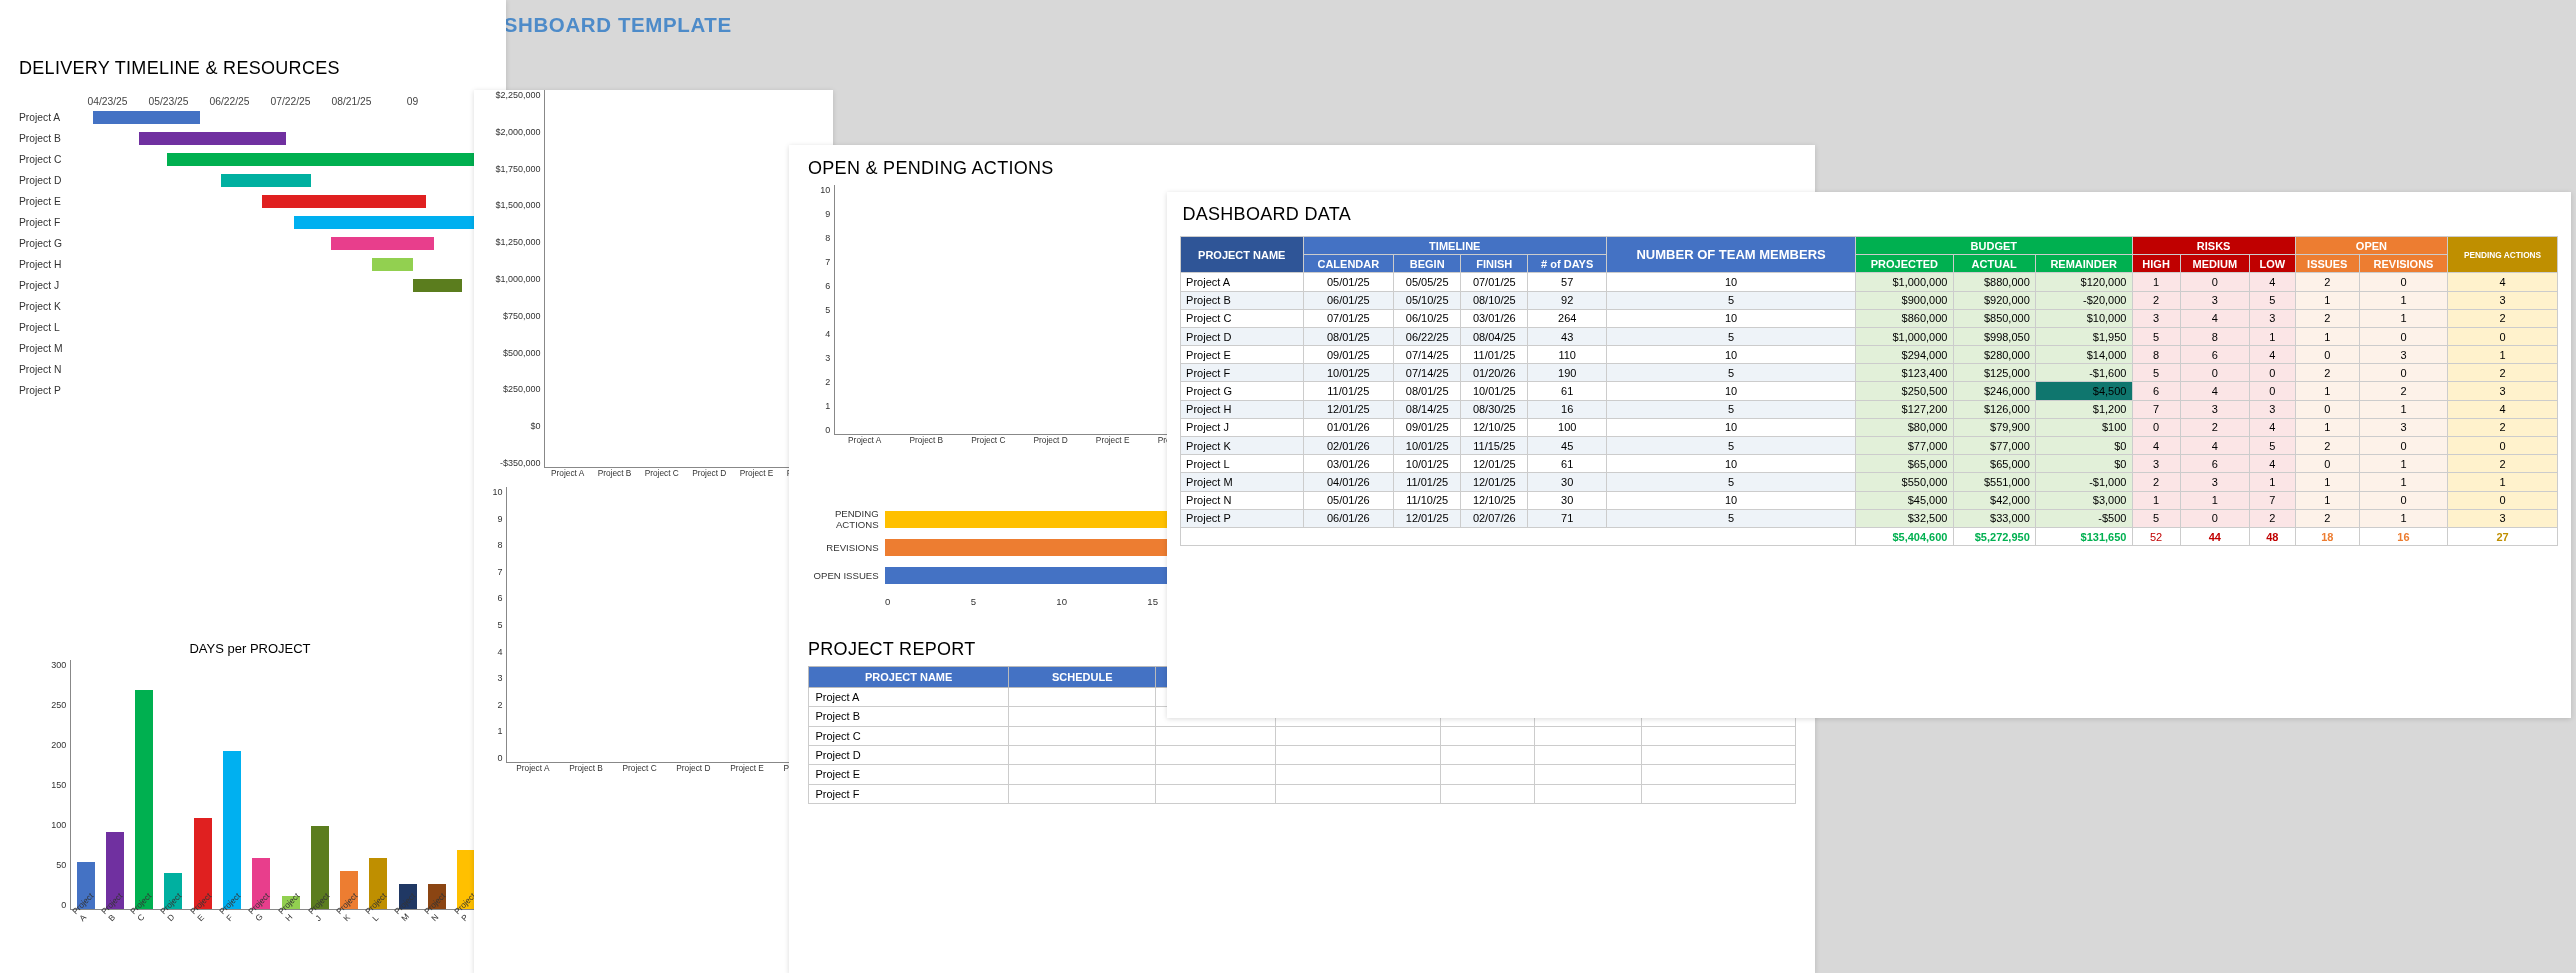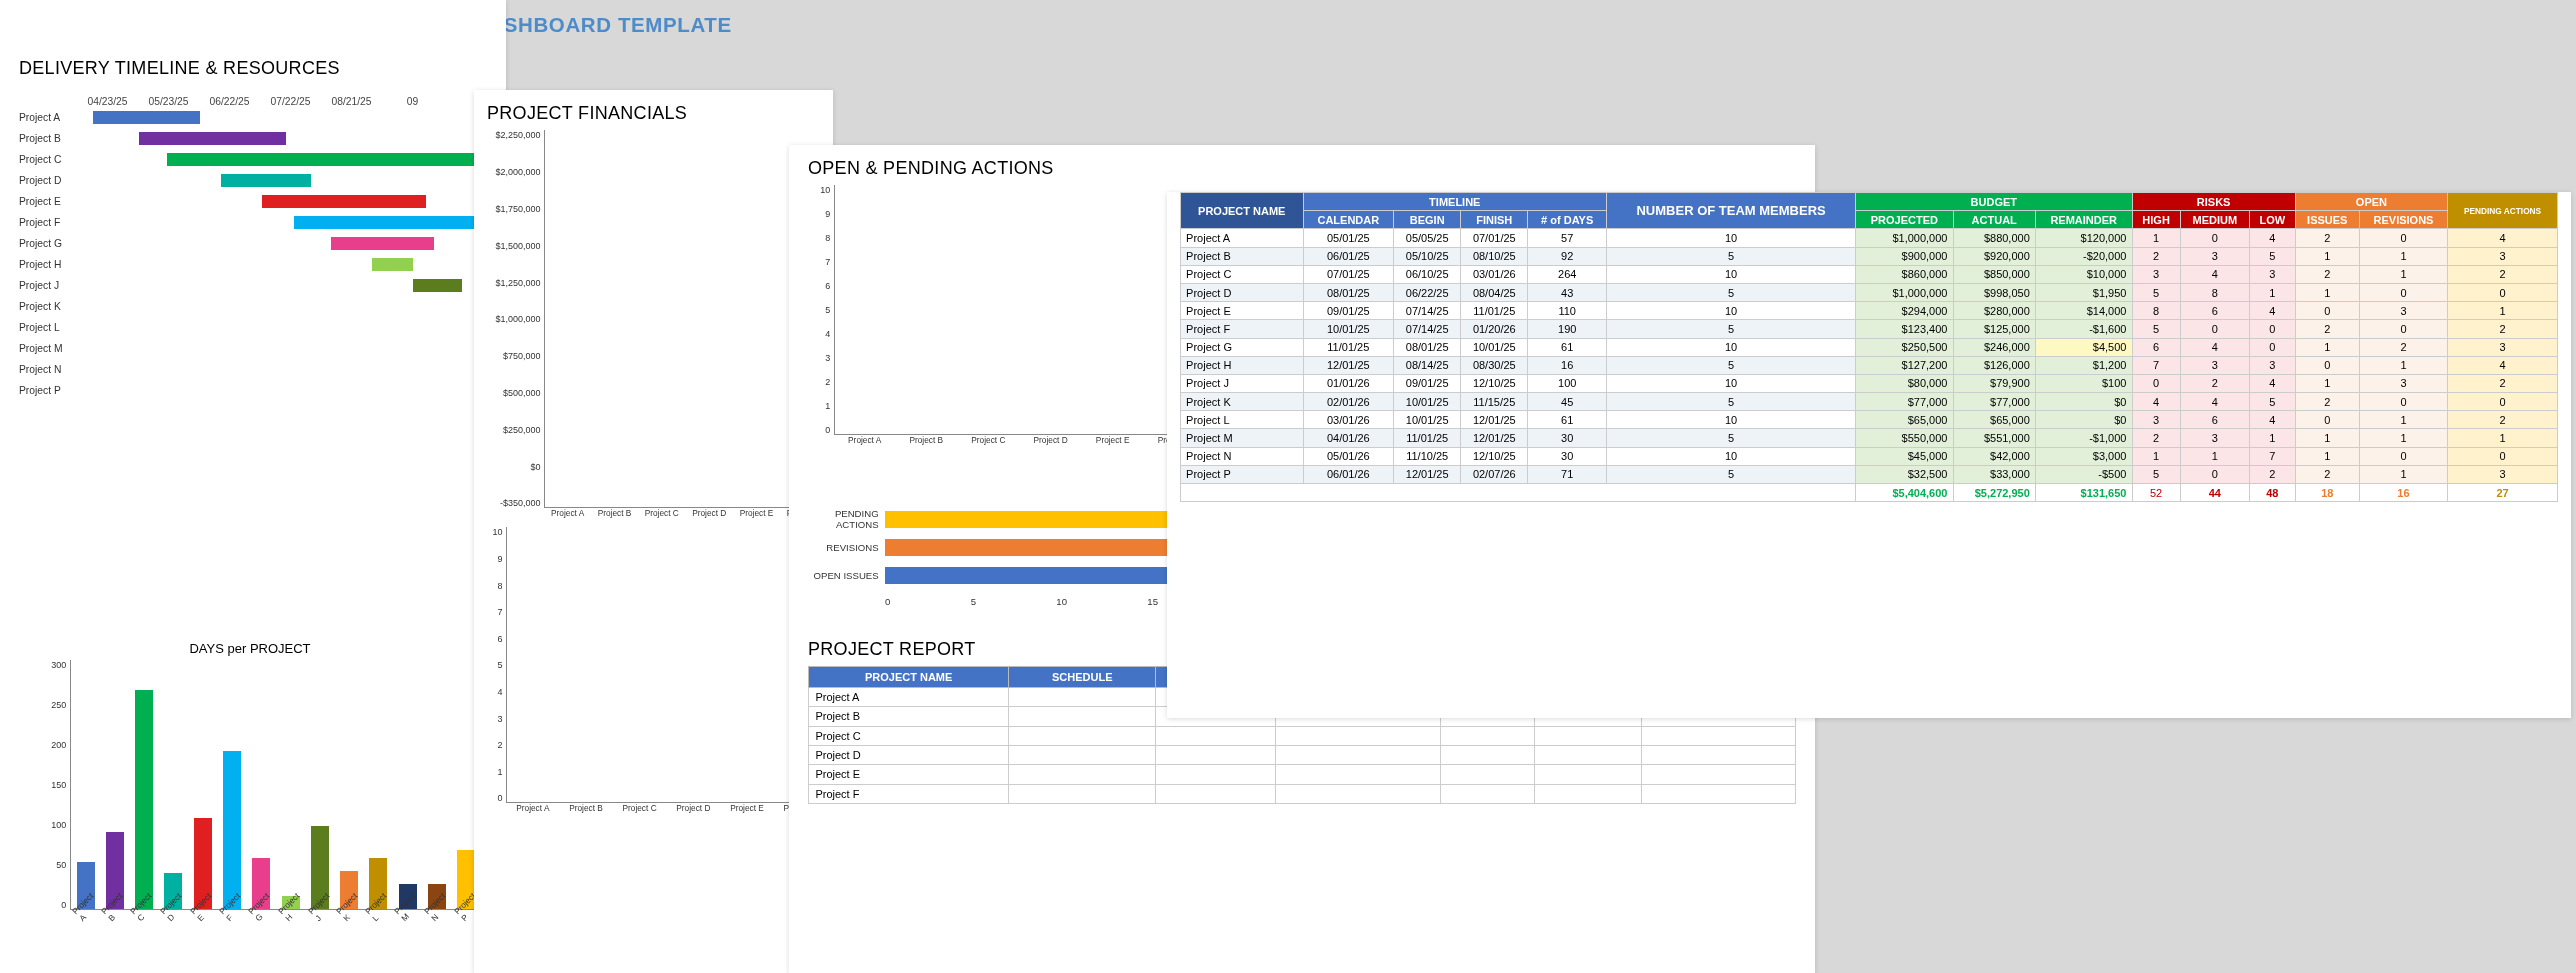--- a/index.html
+++ b/index.html
@@ -189,21 +189,20 @@
           <span><span class="rot">Project L</span></span>
           <span><span class="rot">Project M</span></span>
           <span><span class="rot">Project N</span></span>
           <span><span class="rot">Project P</span></span>
         </div>
     </div>
   </div>
 </div>
 
 <div class="panel panel2">
-  <div style="padding:13px 13px 0 13px" class="section-title">PROJECT FINANCIALS</div>
   <div class="barchart" style="height:397px;margin:0 6.4px">
     <div class="y-axis" id="fin-y" style="width:64px">
         <span>$2,250,000</span>
         <span>$2,000,000</span>
         <span>$1,750,000</span>
         <span>$1,500,000</span>
         <span>$1,250,000</span>
         <span>$1,000,000</span>
         <span>$750,000</span>
         <span>$500,000</span>
@@ -473,20 +472,21 @@
             <td></td>
             <td></td>
             <td></td>
           </tr>
         </tbody>
     </table>
   </div>
 </div>
 
 <div class="panel panel4">
+  <div style="padding:11.5px 15.4px 5.1px 15.4px" class="section-title">DASHBOARD DATA</div>
   <div style="padding:0 13px">
     <table class="dash" id="dash-table">
         <thead>
 <tr>
  <th rowspan="2" style="background:#2f5597">PROJECT NAME</th>
  <th colspan="4" style="background:#4472c4">TIMELINE</th>
  <th rowspan="2" style="background:#4472c4;font-size:13px">NUMBER OF TEAM MEMBERS</th>
  <th colspan="3" style="background:#00b050">BUDGET</th>
  <th colspan="3" style="background:#c00000">RISKS</th>
  <th colspan="2" style="background:#ed7d31">OPEN</th>
@@ -612,21 +612,21 @@
           </tr>
           <tr style="background:#fff">
    <td>Project G</td>
             <td class="ctr">11/01/25</td>
             <td class="ctr">08/01/25</td>
             <td class="ctr">10/01/25</td>
             <td class="ctr">61</td>
             <td class="ctr">10</td>
    <td class="num" style="background:#e2f0d9">$250,500</td>
             <td class="num" style="background:#e2f0d9">$246,000</td>
-            <td class="num" style="background:#fef9c3">$4,500</td>
+            <td class="num" style="background:#0f766e">$4,500</td>
    <td class="ctr" style="background:#fbe5e6">6</td>
             <td class="ctr" style="background:#fbe5e6">4</td>
             <td class="ctr" style="background:#fbe5e6">0</td>
    <td class="ctr" style="background:#fdf2e9">1</td>
             <td class="ctr" style="background:#fdf2e9">2</td>
    <td class="ctr" style="background:#fff2cc">3</td>
           </tr>
           <tr style="background:#eef3f8">
    <td>Project H</td>
             <td class="ctr">12/01/25</td>

